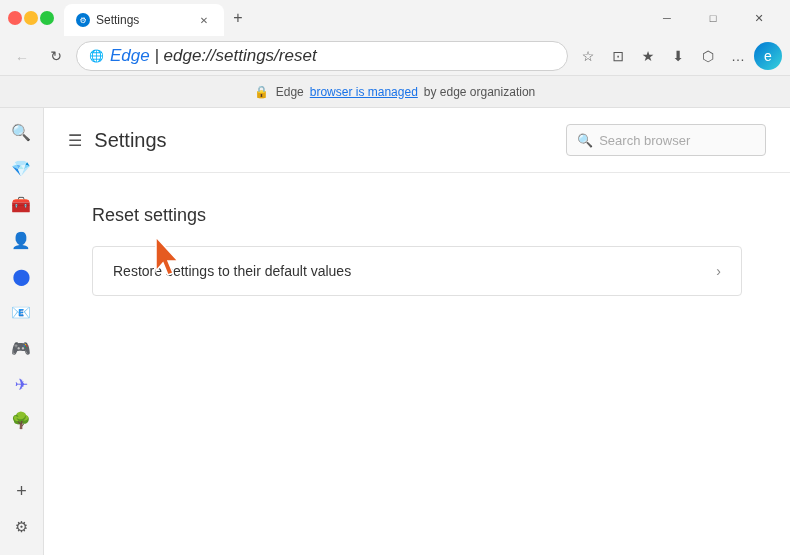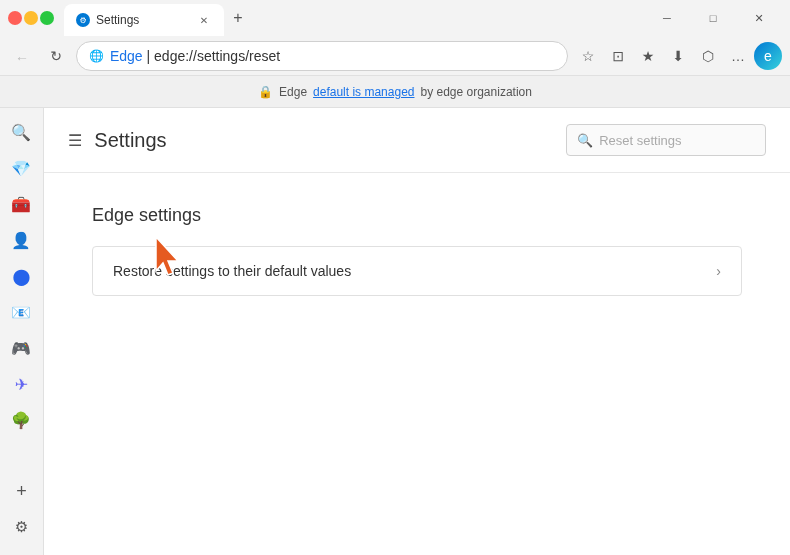--- a/index.html
+++ b/index.html
@@ -48,21 +48,21 @@
       width: 28px; height: 28px; display: flex; align-items: center; justify-content: center;
       border-radius: 50%; cursor: pointer; border: none; background: transparent;
       font-size: 14px; color: #555;
     }
     .nav-btn.disabled { color: #bbb; cursor: default; }
     .address-box {
       flex: 1; display: flex; align-items: center; height: 30px; background: #fff;
       border: 1px solid #d0d0d0; border-radius: 16px; padding: 0 12px; gap: 6px;
     }
     .address-icon { font-size: 12px; color: #555; }
-    .address-text { font-size: 14px; color: #333; flex: 1; }
+    .address-text { font-size: 17px; color: #333; flex: 1; font-style: italic; }
     .address-text .edge-label { color: #1a73e8; font-weight: 500; }
     .toolbar-icons { display: flex; align-items: center; gap: 2px; }
     .toolbar-icon {
       width: 28px; height: 28px; display: flex; align-items: center; justify-content: center;
       border-radius: 50%; cursor: pointer; font-size: 14px; color: #555; border: none; background: transparent;
     }
     .edge-logo {
       width: 28px; height: 28px; display: flex; align-items: center; justify-content: center;
       border-radius: 50%; background: linear-gradient(135deg, #0078d4, #36d1dc); font-size: 14px; color: #fff;
     }
@@ -182,21 +182,21 @@
     <button class="toolbar-icon">⬇</button>
     <button class="toolbar-icon">⬡</button>
     <button class="toolbar-icon">…</button>
     <div class="edge-logo">e</div>
   </div>
 </div>
 
 <div class="managed-banner">
   <span>🔒</span>
   <span>Edge</span>
-  <a>default is managed</a>
+  <a>browser is managed</a>
   <span>by edge organization</span>
 </div>
 
 <div class="main-layout">
 
   <div class="sidebar">
     <div class="sidebar-icon search">🔍</div>
     <div class="sidebar-icon wallet">💎</div>
     <div class="sidebar-icon briefcase">🧰</div>
     <div class="sidebar-icon person">👤</div>
@@ -212,26 +212,26 @@
     </div>
   </div>
 
   <div class="content">
 
     <div class="settings-header">
       <span class="hamburger">☰</span>
       <span style="font-size:20px;color:#333;font-weight:400;">Settings</span>
       <div class="search-box">
         <span class="search-box-icon">🔍</span>
-        <span class="search-box-placeholder">Reset settings</span>
+        <span class="search-box-placeholder">Search browser</span>
       </div>
     </div>
 
     <div class="reset-section">
-      <div class="reset-title">Edge settings</div>
+      <div class="reset-title">Reset settings</div>
       <div class="reset-card">
         <span class="reset-card-text">Restore settings to their default values</span>
         <span class="reset-card-chevron">›</span>
       </div>
     </div>
   </div>
 </div>
 
 <svg style="position:absolute;left:148px;top:235px;pointer-events:none;z-index:200;" width="40" height="50" viewBox="0 0 40 50">
   <polygon points="8,2 8,36 15,28 20,40 25,38 20,26 30,26" fill="#e55a20" stroke="#fff" stroke-width="1.5"></polygon>

